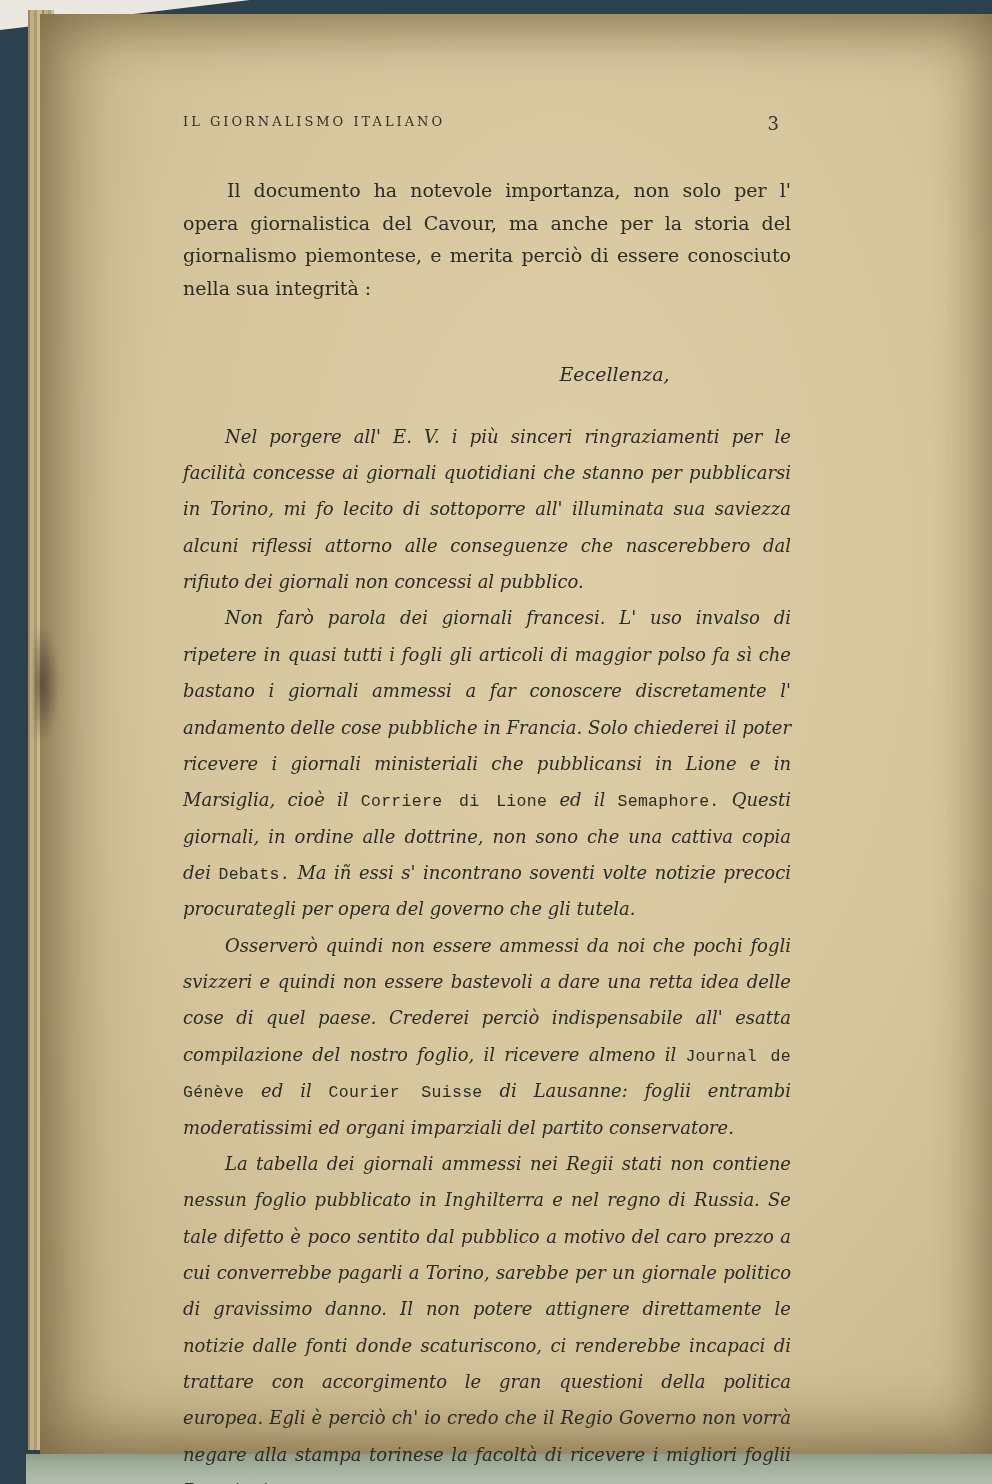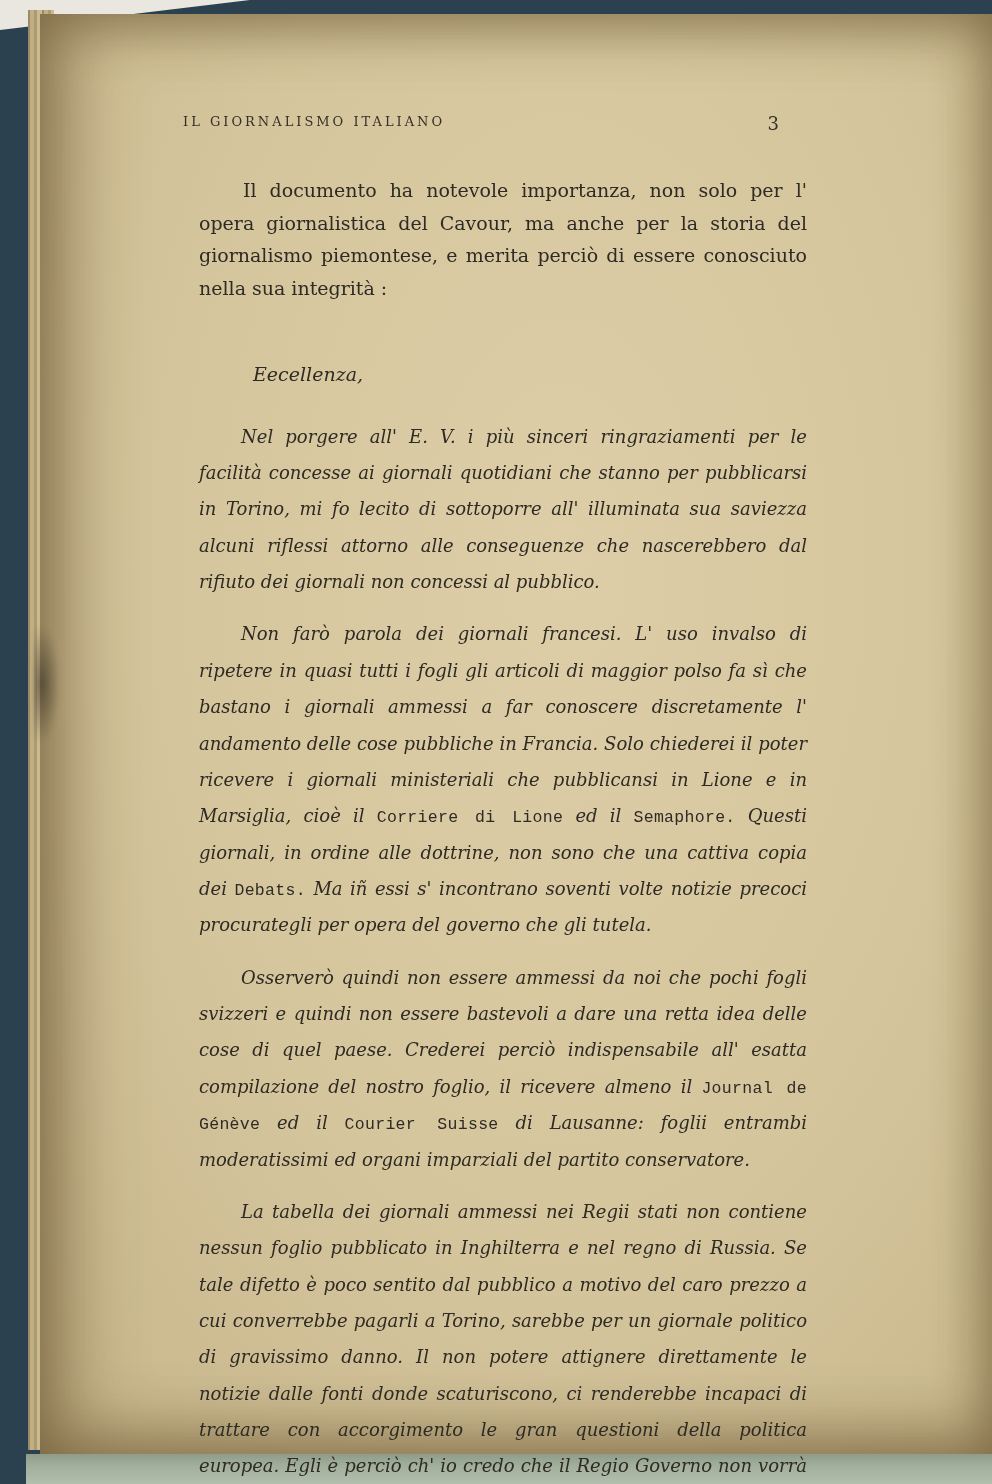--- a/index.html
+++ b/index.html
@@ -73,34 +73,35 @@
     letter-spacing:3px;
     color:#343027;
   }
   .page-number{
     position:absolute; right:12px; top:-1px;
     font-size:18px;
     color:#343027;
   }
   .intro{
     width:608px;
-    margin:36px 16px 0;
+    margin:36px 0 0;
     font-size:19px;
     line-height:1.72;
     text-indent:44px;
     text-align:justify;
   }
   .salutation{
     margin:58px 16px 0 70px;
     font-size:19px;
     font-style:italic;
+    text-align:center;
   }
   .letter-para{
     width:608px;
-    margin:16px;
+    margin:0;
     font-size:18px;
     font-style:italic;
     line-height:2.02;
     text-indent:42px;
     text-align:justify;
   }
   .letter-para.first{
     margin-top:34px;
   }
   .sans{

